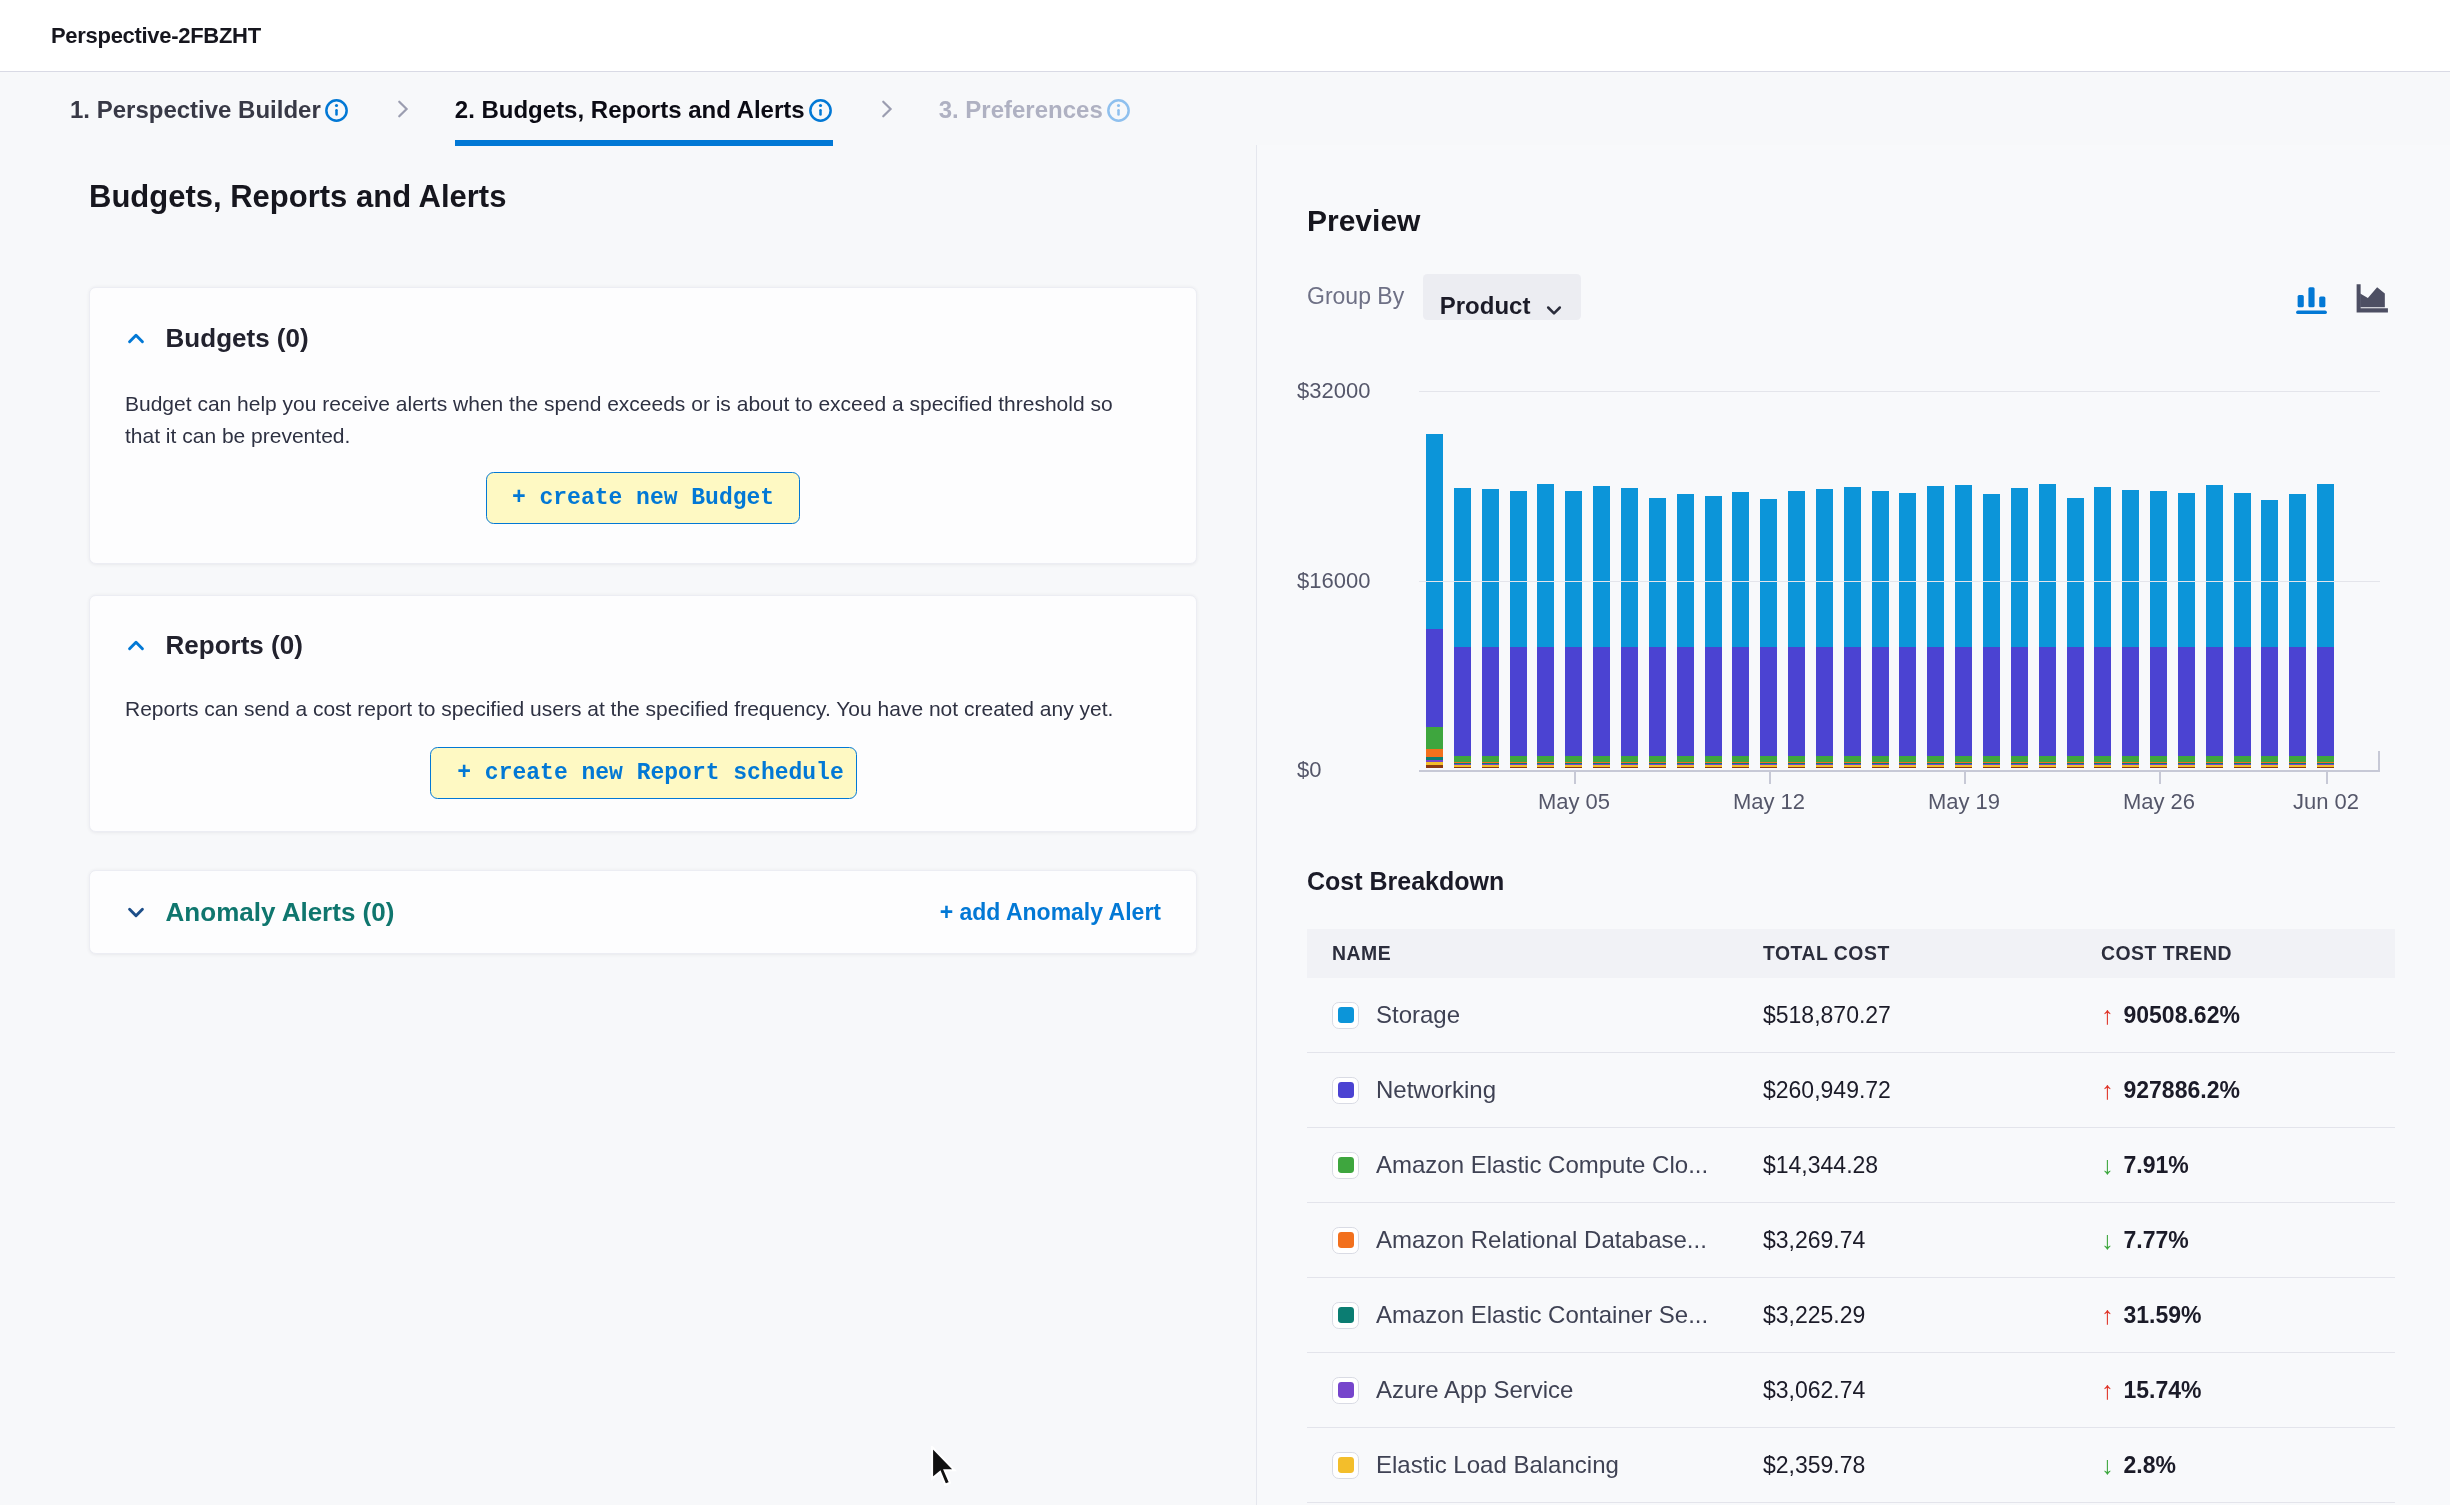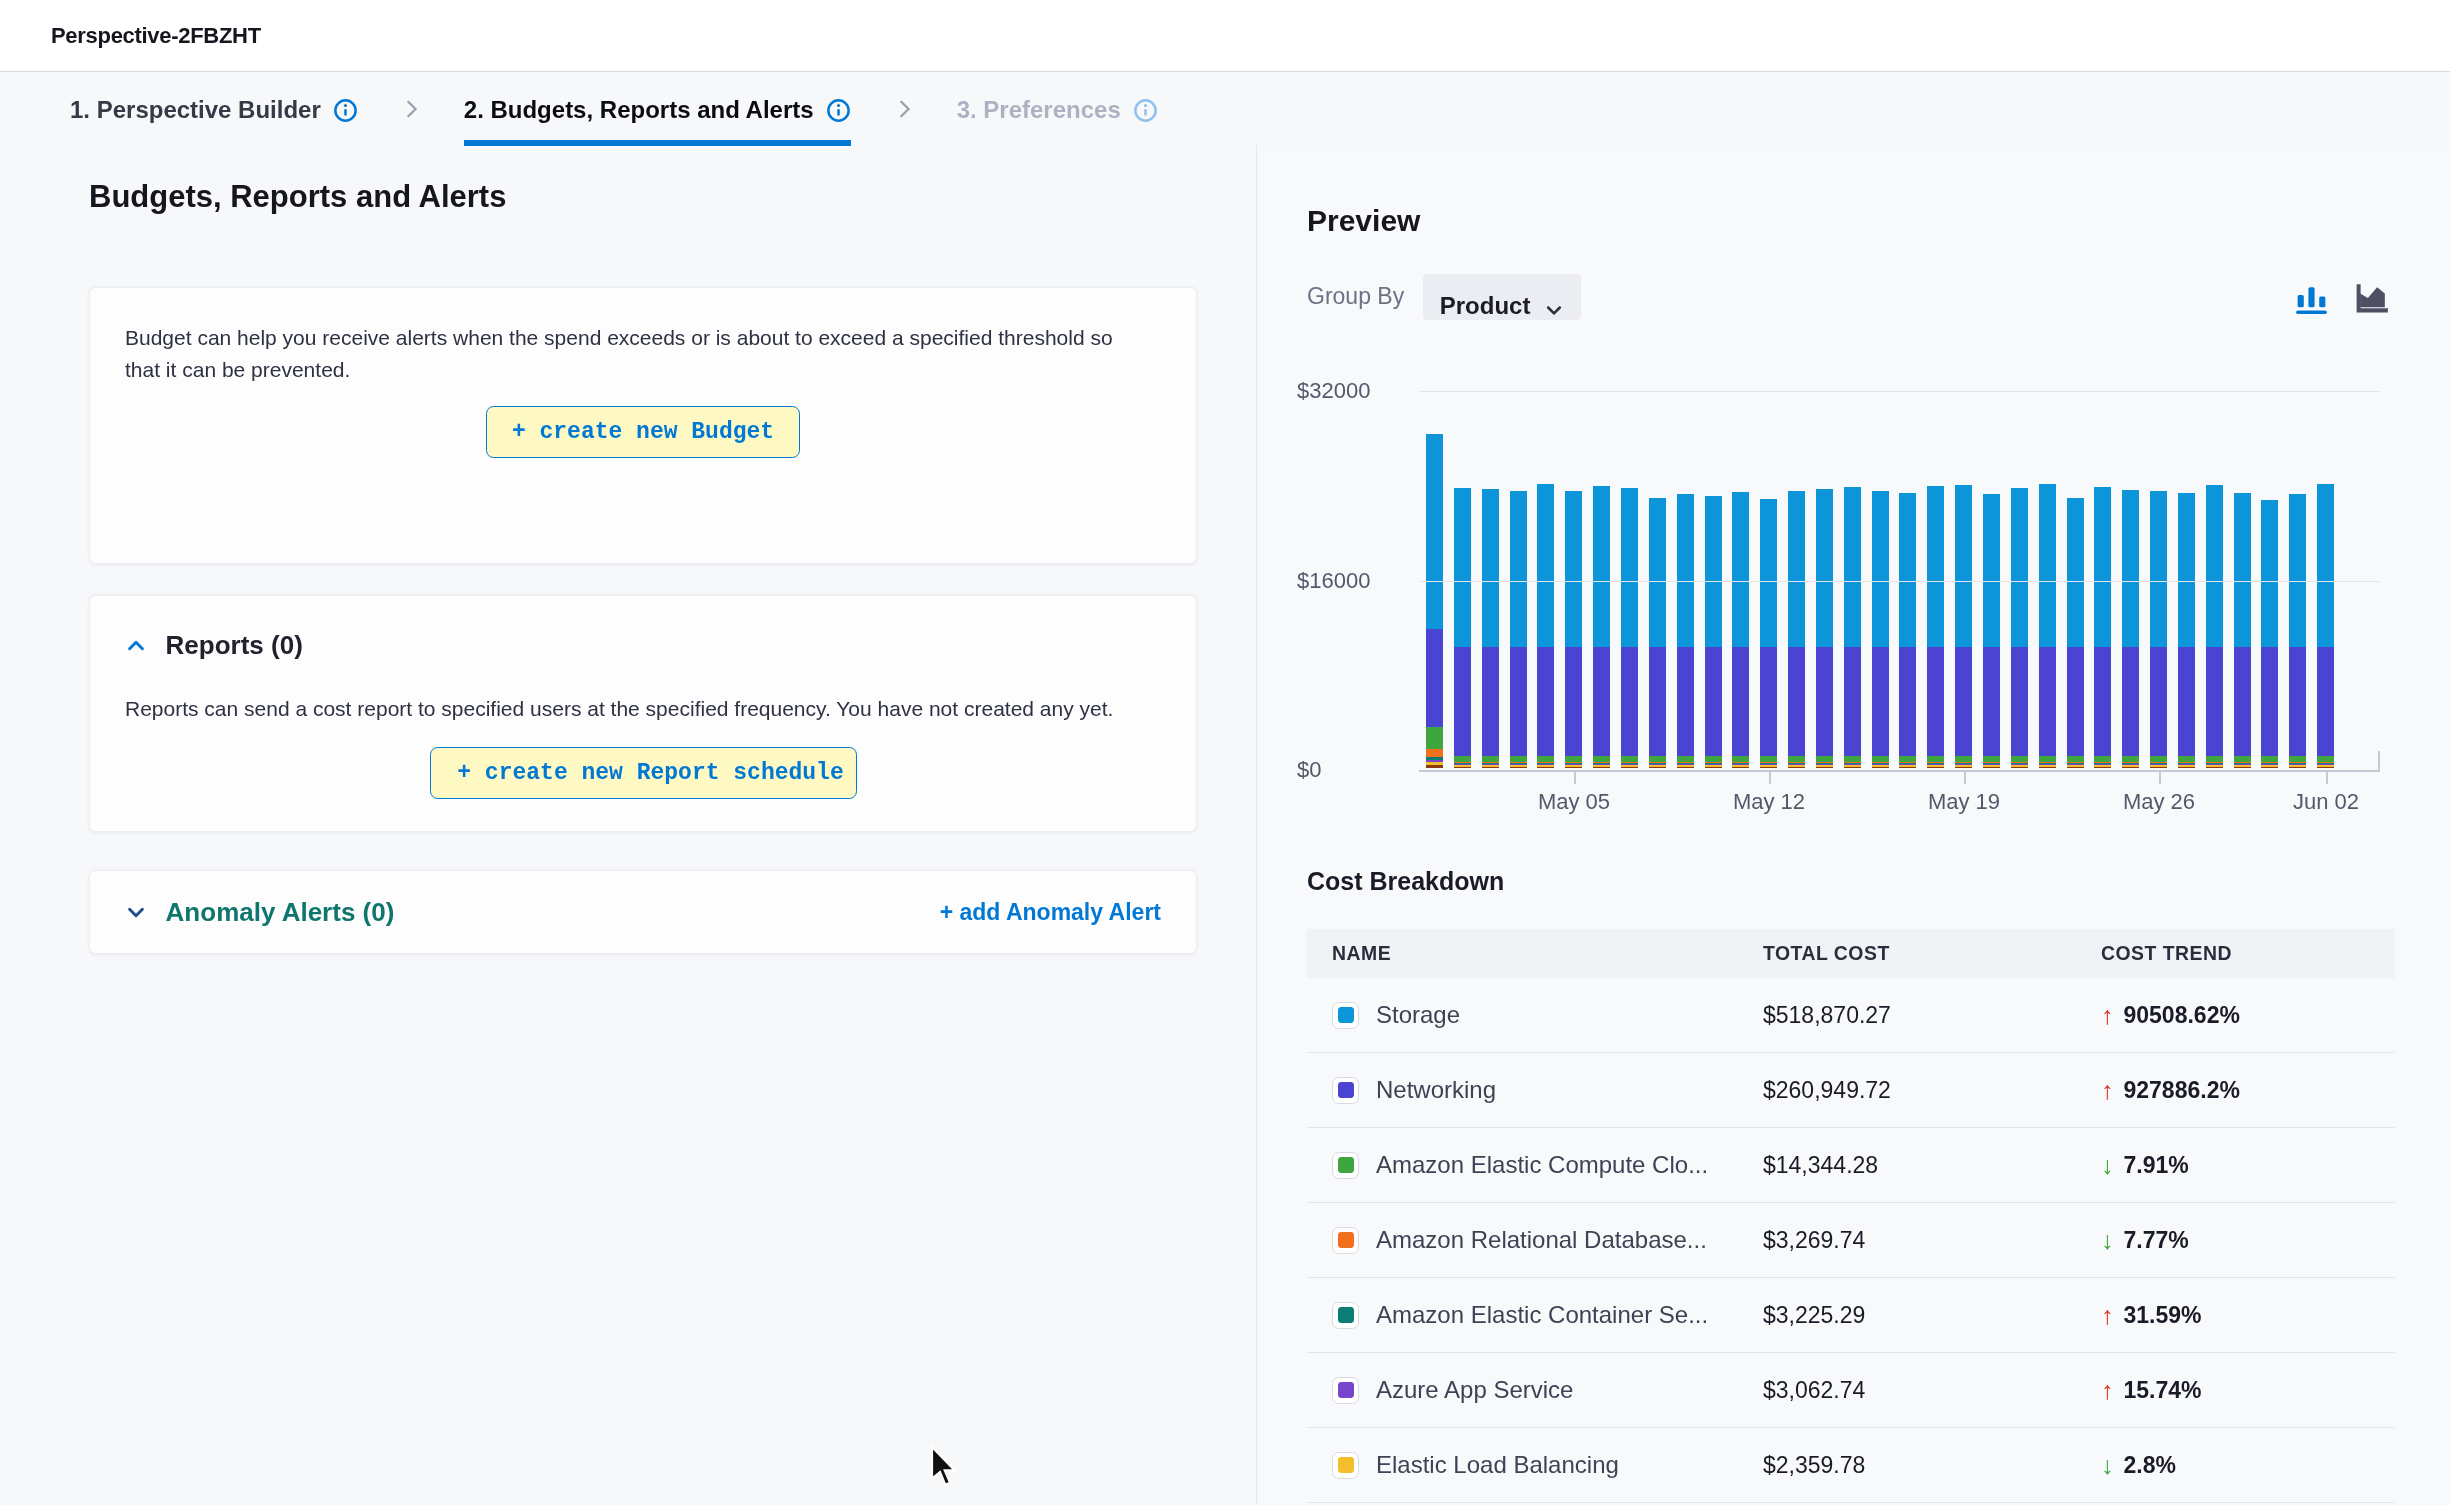--- a/index.html
+++ b/index.html
@@ -9,21 +9,21 @@
     background:#F7F8FA; color:#1B1B28; overflow:hidden; position:relative;
   }
   
   .header { position:absolute; top:0; left:0; width:2450px; height:72px;
     background:#FFFFFF; border-bottom:1.7px solid #D9DAE5; display:flex; align-items:center; padding-left:51px; }
   .page-title { font-size:22px; font-weight:bold; color:#16161E; letter-spacing:-0.3px; }
 
   
   .tabbar { position:absolute; top:74px; left:0; width:2450px; height:72px;
     display:flex; align-items:center; gap:42px; padding-left:70px; }
-  .tab { position:relative; height:72px; display:flex; align-items:center; gap:12px; font-size:24px; cursor:pointer; }
+  .tab { position:relative; height:72px; display:flex; align-items:center; gap:3px; font-size:24px; cursor:pointer; }
   .tab .num-label { white-space:nowrap; }
   .tab.done { color:#383946; font-weight:600; }
   .tab.active { color:#0B0B14; font-weight:bold; }
   .tab.upcoming { color:#AFB1C2; font-weight:600; }
   .tab.active::after { content:""; position:absolute; left:0; right:0; bottom:0; height:6px; background:#0278D5; }
   .info-ic { width:25px; height:25px; color:#0278D5; display:inline-block; }
   .tab.upcoming .info-ic { color:#8FC0EE; }
   .tab-sep { color:#9B9DB0; }
   .tab-sep svg { width:22px; height:22px; }
 
@@ -154,20 +154,28 @@
           <circle cx="8" cy="4.8" r="1" fill="currentColor"></circle>
         </svg>
     </span>
   </div>
 </div>
 
 <div class="left-col">
   <div class="section-heading">Budgets, Reports and Alerts</div>
 
   <div class="card" id="card-budgets">
+    <div class="card-title-row">
+      <span class="chev">
+        <svg viewBox="0 0 24 24" fill="none" stroke="currentColor" stroke-width="3.2" stroke-linecap="round" stroke-linejoin="round">
+            <polyline points="5,15 12,8 19,15"></polyline>
+          </svg>
+      </span>
+      <span class="card-title">Budgets (0)</span>
+    </div>
     <div class="card-desc">Budget can help you receive alerts when the spend exceeds or is about to exceed a specified threshold so that it can be prevented.</div>
     <button class="btn-outline">+ create new Budget</button>
   </div>
 
   <div class="card" id="card-reports">
     <div class="card-title-row">
       <span class="chev">
         <svg viewBox="0 0 24 24" fill="none" stroke="currentColor" stroke-width="3.2" stroke-linecap="round" stroke-linejoin="round">
             <polyline points="5,15 12,8 19,15"></polyline>
           </svg>

